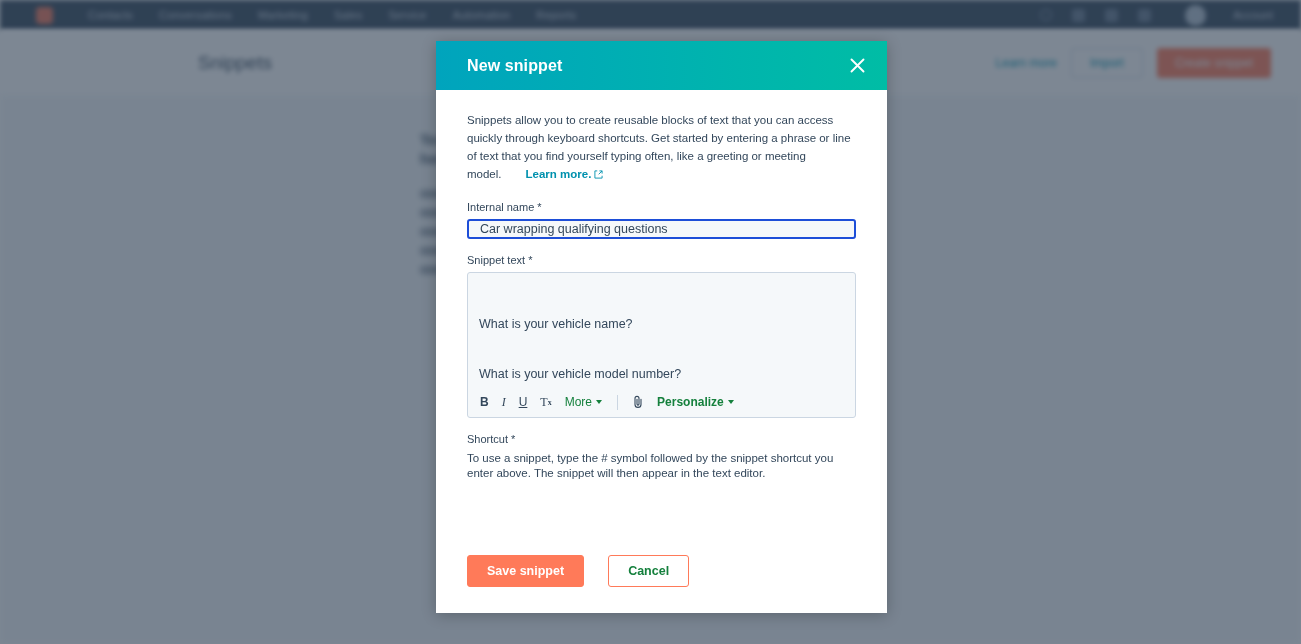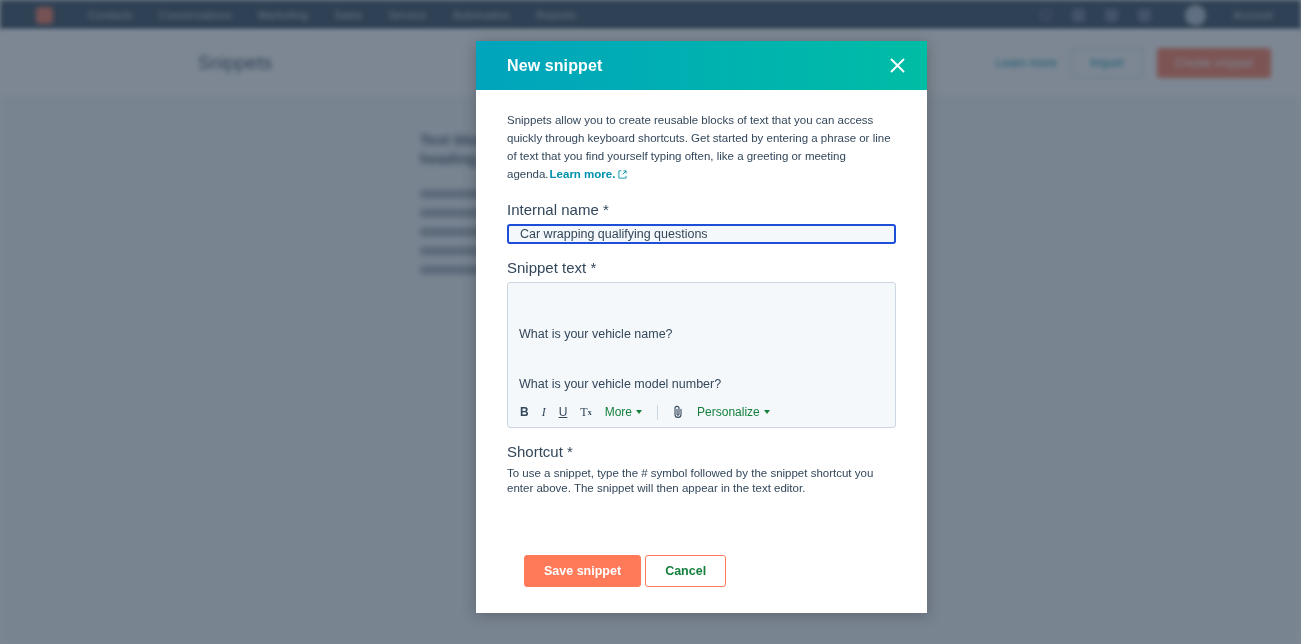--- a/index.html
+++ b/index.html
@@ -92,21 +92,21 @@
 
   
   .overlay {
     position: absolute; inset: 0;
     background: rgba(45, 62, 80, .62);
   }
 
   
   .modal {
     position: absolute;
-    left: 476px; top: 41px;
+    left: 436px; top: 41px;
     width: 451px; height: 572px;
     background: #ffffff;
     box-shadow: 0 2px 14px rgba(0,0,0,.24);
     display: flex; flex-direction: column;
   }
   .modal-header {
     height: 49px; flex: none;
     background: linear-gradient(to right, #00a4bd 0%, #00bda5 100%);
     display: flex; align-items: center;
     padding: 0 16px 0 31px;
@@ -129,26 +129,26 @@
     overflow: hidden;
   }
 
   .intro {
     font-size: 11.5px; color: #33475b;
     line-height: 18px;
     margin-bottom: 17px;
   }
   .intro a {
     color: #0091ae; text-decoration: none; font-weight: 600;
-    margin-left: 1px;
+    margin-left: 24px;
   }
   .ext-ico { display: inline-block; vertical-align: -1px; margin-left: 3px; }
 
   .field-label {
-    font-size: 15px; color: #33475b;
+    font-size: 11px; color: #33475b;
     margin-bottom: 6px; display: block;
   }
 
   .text-input {
     width: 100%; height: 20px;
     background: #f5f8fa;
     border: 2px solid #1d4ed8;
     border-radius: 3px;
     padding: 0 11px;
     font-family: "Liberation Sans", sans-serif;
@@ -188,43 +188,43 @@
   }
   .tb-btn.b { font-weight: 700; }
   .tb-btn.i { font-style: italic; font-family: "Liberation Serif", serif; }
   .tb-btn.u { text-decoration: underline; }
   .tb-btn.tx { position: relative; font-family: "Liberation Serif", serif; }
   .tb-btn.tx sub { font-size: 8px; font-weight: 700; }
   .tb-link {
     font-size: 12px; color: #15803d; cursor: pointer;
     display: flex; align-items: center; gap: 4px;
   }
-  .tb-link.strong { font-weight: 400; }
+  .tb-link.strong { font-weight: 700; }
   .tb-div {
     width: 1px; height: 15px; background: #cbd6e2;
     margin: 0 2px;
   }
   .caret-dn {
     width: 0; height: 0;
     border-left: 3.5px solid transparent;
     border-right: 3.5px solid transparent;
     border-top: 4px solid currentColor;
     display: inline-block;
   }
 
   .helper {
     font-size: 11.5px; color: #33475b;
     line-height: 15px;
     margin: 2px 0 9px 0;
   }
 
   .modal-footer {
     flex: none;
-    padding: 22px 31px 26px 48px;
-    display: flex; gap: 4px;
+    padding: 22px 31px 26px 31px;
+    display: flex; gap: 24px;
   }
   .btn {
     font-family: "Liberation Sans", sans-serif;
     font-size: 12.5px; font-weight: 600;
     border-radius: 3px;
     padding: 9px 19px;
     cursor: pointer;
     line-height: 1;
     border: 1px solid transparent;
   }
@@ -287,21 +287,21 @@
     <div class="close-btn">
       <svg width="15" height="15" viewBox="0 0 15 15" aria-hidden="true">
         <path d="M1.5 1.5 L13.5 13.5 M13.5 1.5 L1.5 13.5" stroke="#ffffff" stroke-width="1.9" stroke-linecap="round" fill="none"></path>
       </svg>
     </div>
   </div>
 
   <div class="modal-body">
 
     <p class="intro">
-      <span>Snippets allow you to create reusable blocks of text that you can access quickly through keyboard shortcuts. Get started by entering a phrase or line of text that you find yourself typing often, like a greeting or meeting agenda.</span><a href="#"><span>Learn more.</span><span class="ext-ico"><svg width="9" height="9" viewBox="0 0 10 10">
+      <span>Snippets allow you to create reusable blocks of text that you can access quickly through keyboard shortcuts. Get started by entering a phrase or line of text that you find yourself typing often, like a greeting or meeting model.</span><a href="#"><span>Learn more.</span><span class="ext-ico"><svg width="9" height="9" viewBox="0 0 10 10">
               <path d="M3.6 1H1v8h8V6.4" stroke="#0091ae" stroke-width="1" fill="none"></path>
               <path d="M6 1h3v3" stroke="#0091ae" stroke-width="1" fill="none"></path>
               <path d="M9 1L5.2 4.8" stroke="#0091ae" stroke-width="1" fill="none"></path>
             </svg></span></a>
     </p>
 
     <div class="field-block">
       <label class="field-label">Internal name *</label>
       <input class="text-input" type="text" value="Car wrapping qualifying questions" style="">
     </div>

